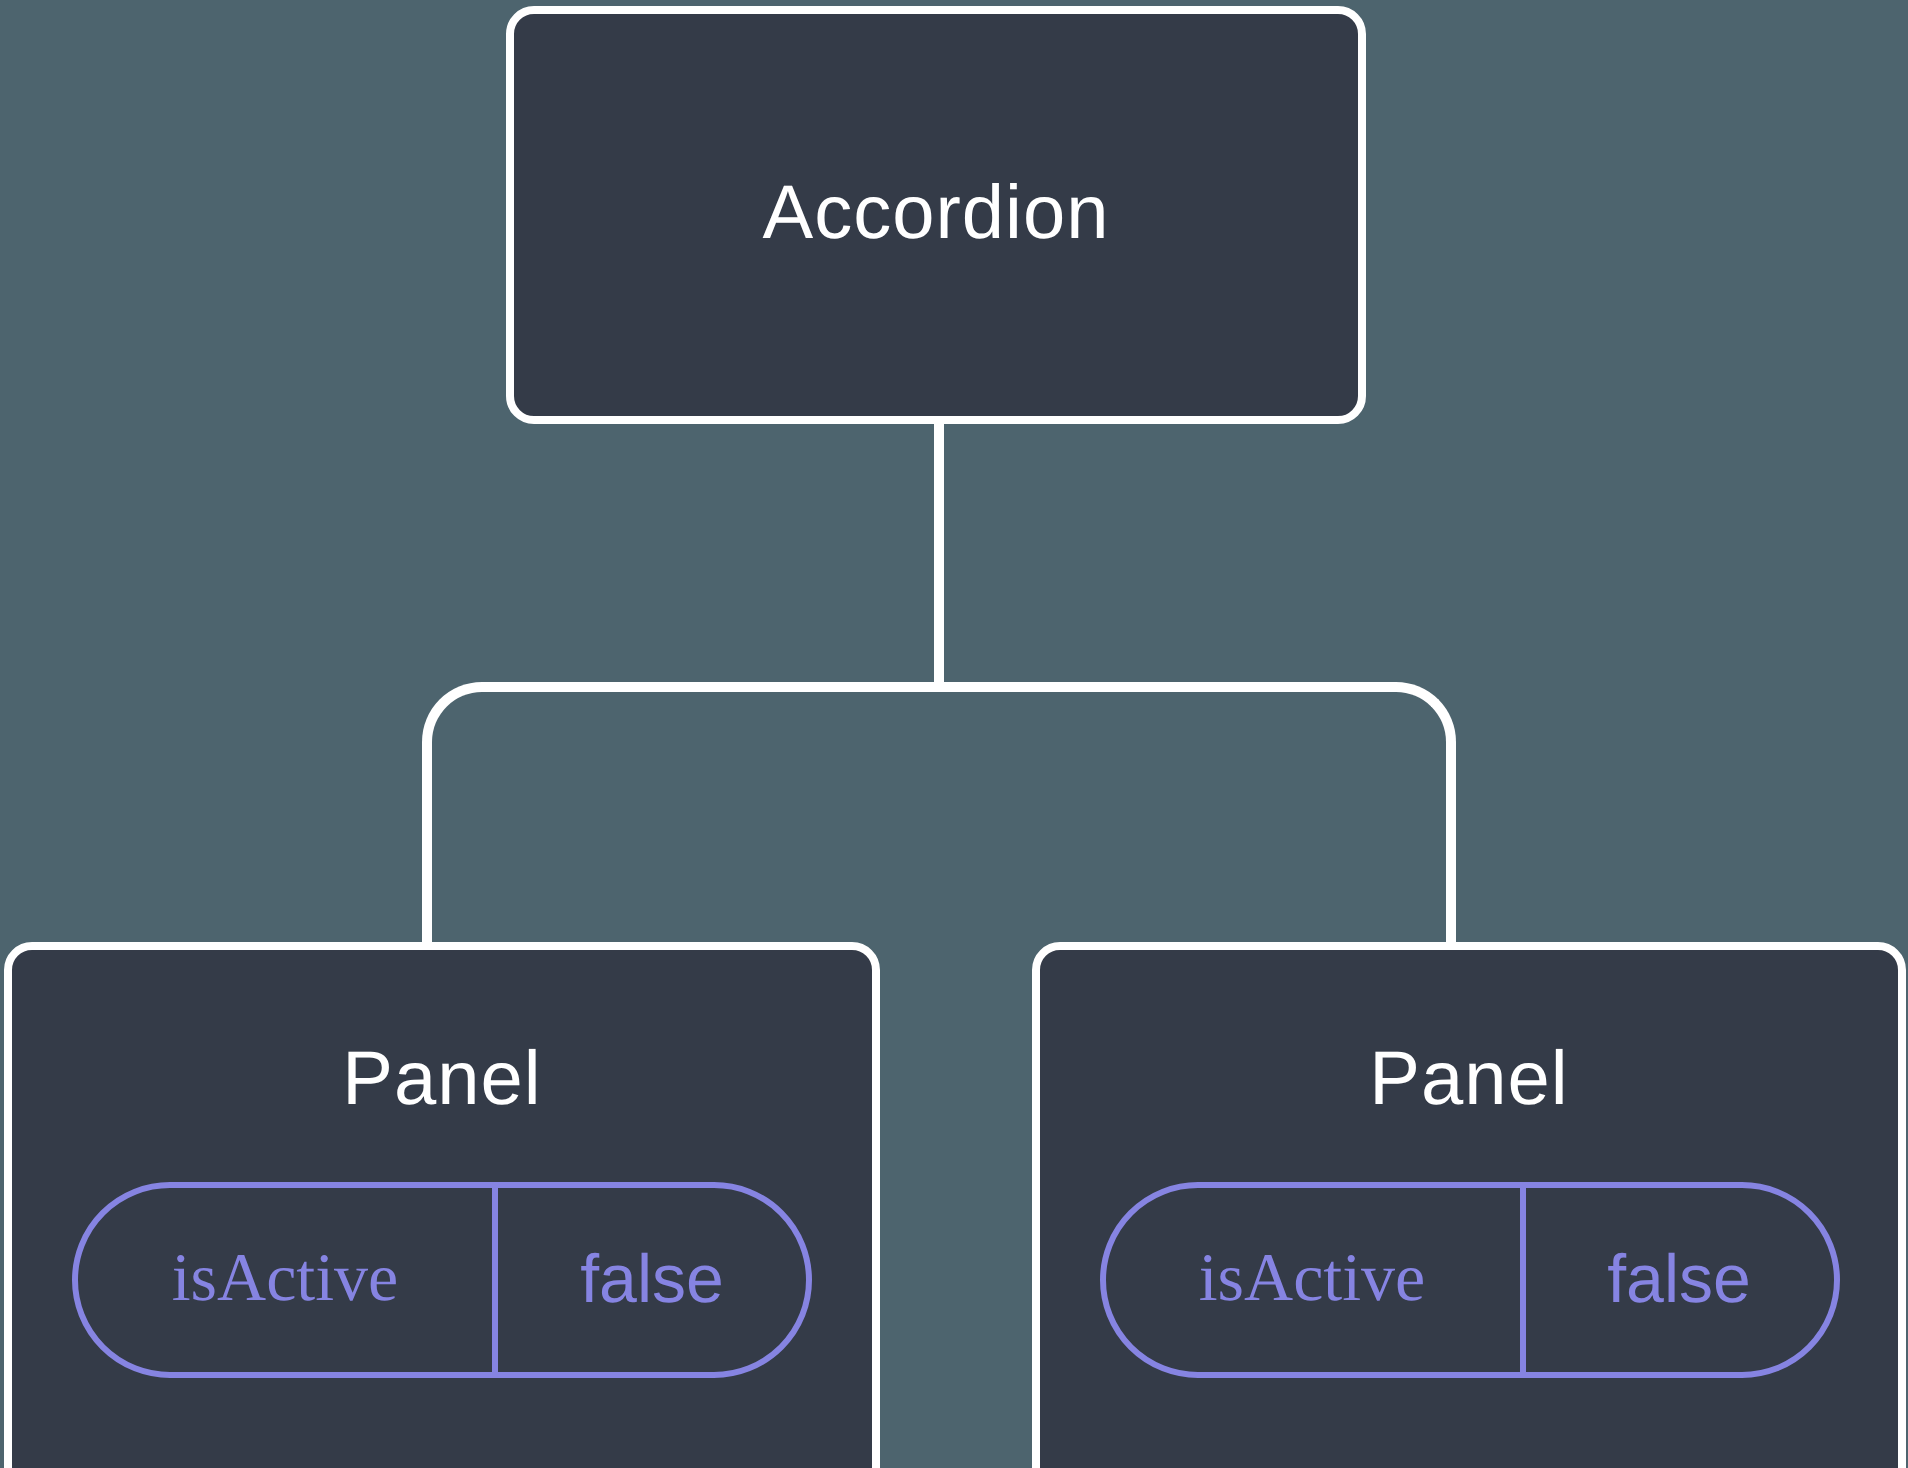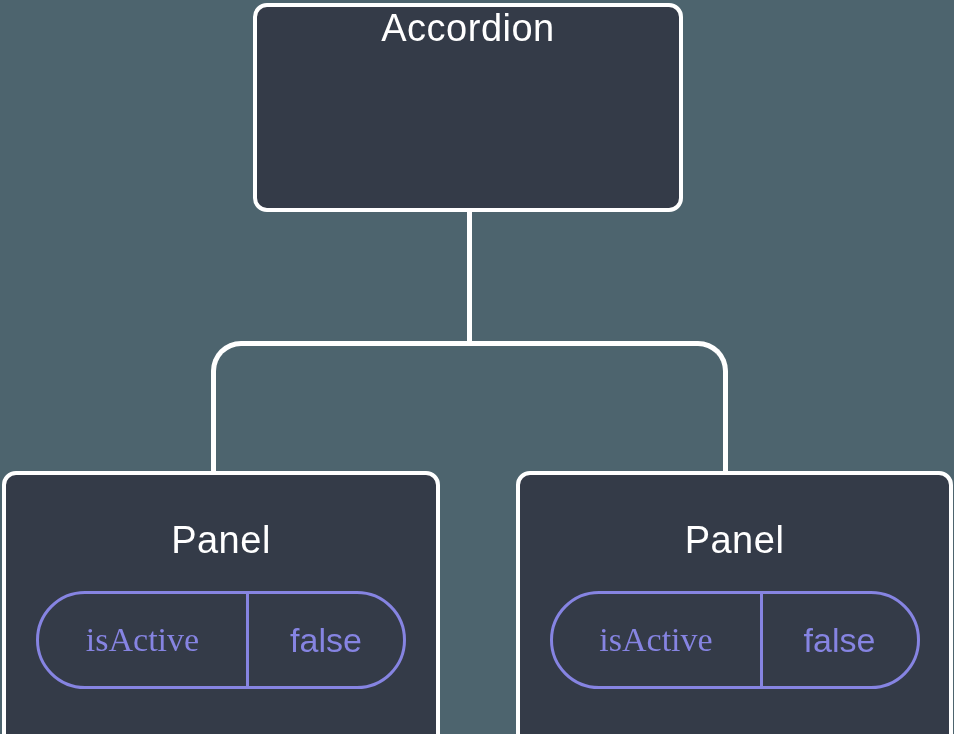--- a/index.html
+++ b/index.html
@@ -29,20 +29,21 @@
     background: var(--node-fill);
     border: 4px solid var(--node-border);
     border-radius: 14px;
   }
   .node-root {
     left: 253px;
     top: 3px;
     width: 430px;
     height: 209px;
     display: flex;
+    align-items: center;
     justify-content: center;
   }
   .node-label {
     color: var(--title);
     font-size: 38px;
     font-weight: 500;
     letter-spacing: 0.5px;
   }
   .stem {
     position: absolute;

